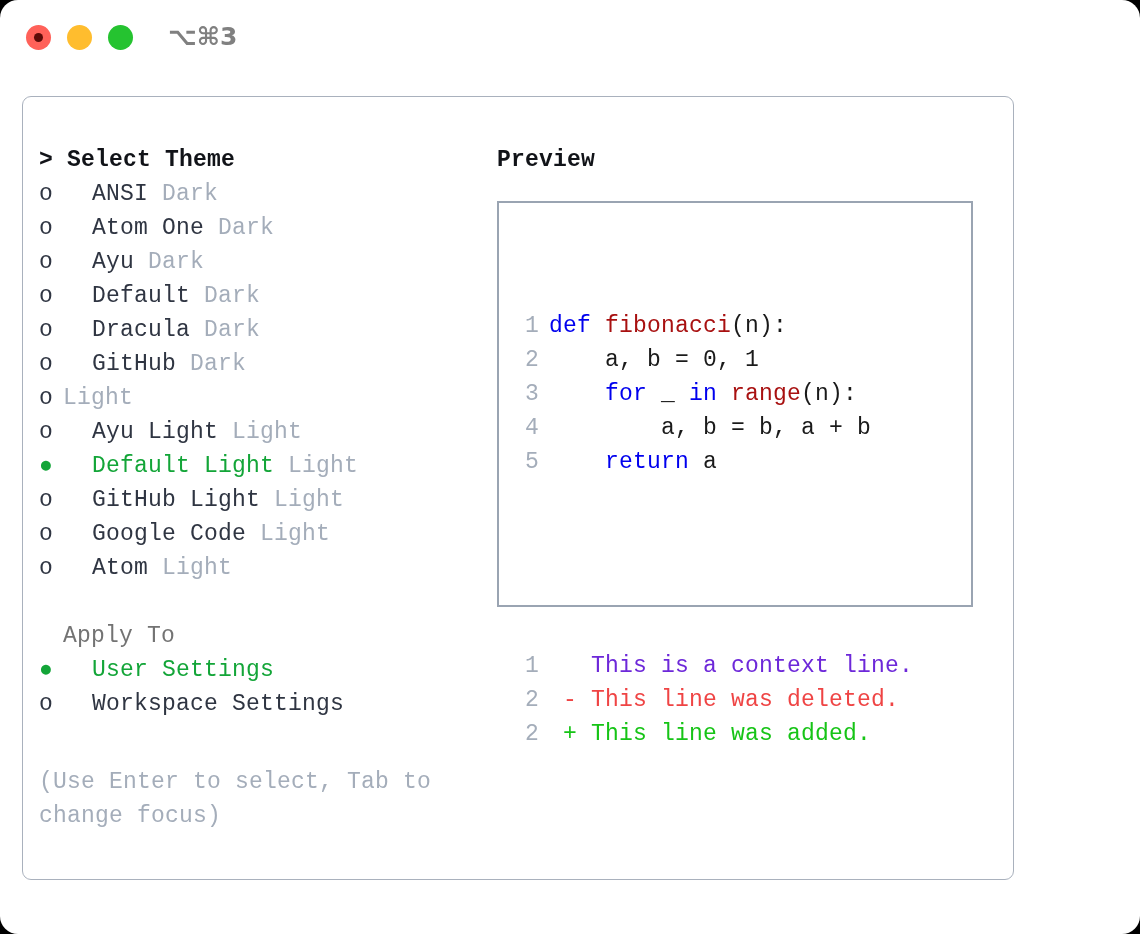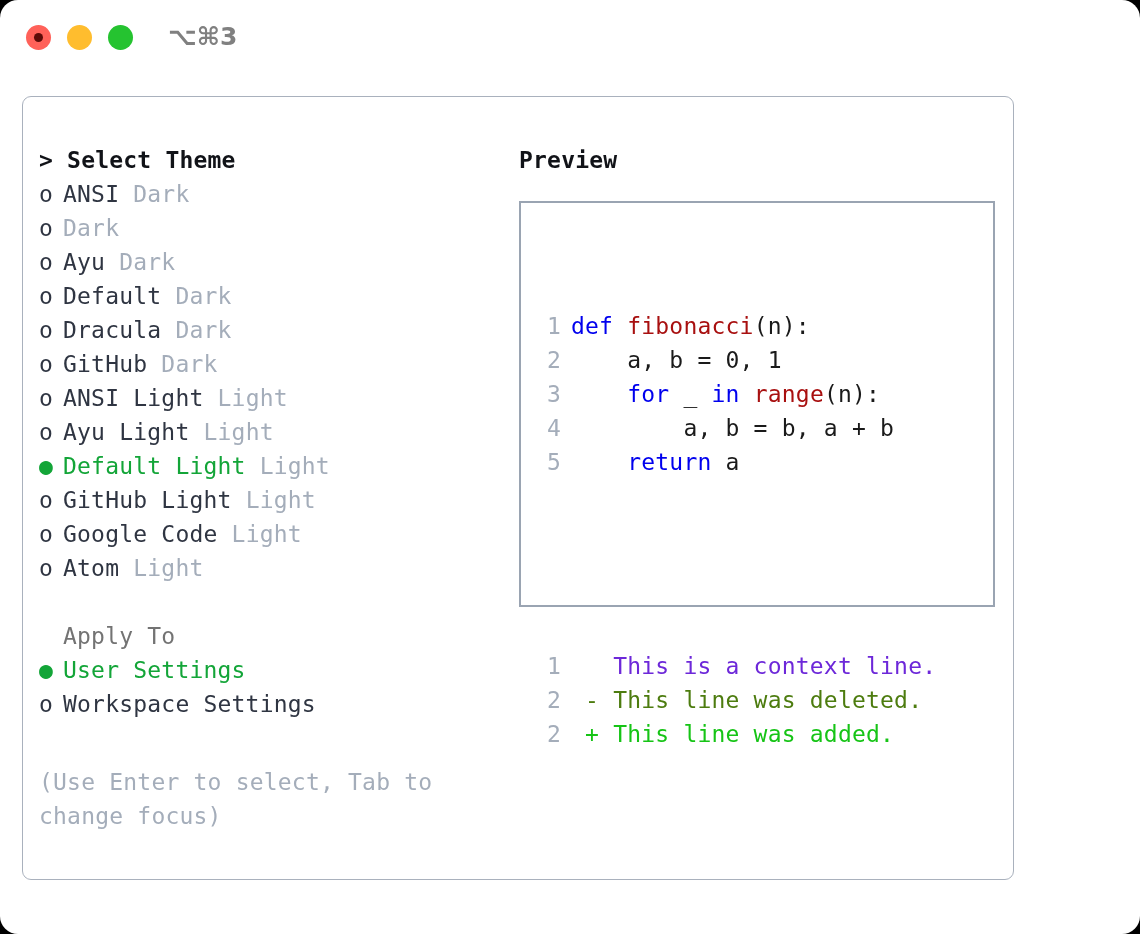--- a/index.html
+++ b/index.html
@@ -81,21 +81,21 @@
     height: 784px;
     border: 1.5px solid #a9b1bd;
     border-radius: 9px;
     box-sizing: border-box;
     background: #ffffff;
   }
 
   .columns {
     position: absolute;
     left: 0; top: 0;
-    width: 100%; height: 100%;
+    width: 100%; height: 100%; font-family: Liberation Mono, monospace;
   }
 
   
   .left-col {
     position: absolute;
     left: 16px;
     top: 46px;
     width: 430px;
   }
   .list-title {
@@ -114,21 +114,21 @@
     white-space: pre;
     letter-spacing: 0.2px;
   }
   .marker {
     width: 24px;
     display: inline-block;
     flex: 0 0 auto;
     color: #2f3542;
   }
   .marker.sel { color: #13a538; }
-  .theme-name { color: #2f3542; }
+  .theme-name { color: #2f3542; margin-left: 29px; }
   .theme-row.selected .theme-name { color: #13a538; }
   .theme-variant { color: #a4adba; }
   .gap-row { height: 34px; }
 
   .section-head {
     font-size: 23px;
     line-height: 34px;
     color: #737373;
     white-space: pre;
     padding-left: 24px;
@@ -140,21 +140,21 @@
     font-size: 23px;
     line-height: 34px;
     color: #a4adba;
     width: 400px;
     letter-spacing: 0.2px;
   }
 
   
   .right-col {
     position: absolute;
-    left: 496px;
+    left: 474px;
     top: 46px;
     width: 496px;
   }
   .preview-title {
     font-size: 23px;
     font-weight: 700;
     color: #111318;
     line-height: 34px;
     white-space: pre;
     letter-spacing: 0.2px;
@@ -183,21 +183,21 @@
     width: 28px;
     text-align: right;
     color: #a4adba;
     flex: 0 0 auto;
     margin-right: 10px;
   }
   .kw   { color: #0000ee; }
   .fn   { color: #a81010; }
   .plain{ color: #1a1a1a; }
   .ctx  { color: #6d28d9; }
-  .del  { color: #4d7c0f; }
+  .del  { color: #ef4444; }
   .add  { color: #16c416; text-align: center; }
   .blank-line { height: 34px; }
 </style>
 </head>
 <body>
 
 <div class="window">
 
   <div class="titlebar">
     <div class="dots">
@@ -208,26 +208,26 @@
     <div class="shortcut">⌥⌘3</div>
   </div>
 
   <div class="panel">
     <div class="columns">
 
       <div class="left-col">
         <div class="list-title">&gt; Select Theme</div>
         <div id="theme-list">
             <div class="theme-row"><span class="marker">o</span><span class="theme-name">ANSI </span><span class="theme-variant">Dark</span></div>
-            <div class="theme-row"><span class="marker">o</span><span class="theme-variant">Dark</span></div>
+            <div class="theme-row"><span class="marker">o</span><span class="theme-name">Atom One </span><span class="theme-variant">Dark</span></div>
             <div class="theme-row"><span class="marker">o</span><span class="theme-name">Ayu </span><span class="theme-variant">Dark</span></div>
             <div class="theme-row"><span class="marker">o</span><span class="theme-name">Default </span><span class="theme-variant">Dark</span></div>
             <div class="theme-row"><span class="marker">o</span><span class="theme-name">Dracula </span><span class="theme-variant">Dark</span></div>
             <div class="theme-row"><span class="marker">o</span><span class="theme-name">GitHub </span><span class="theme-variant">Dark</span></div>
-            <div class="theme-row"><span class="marker">o</span><span class="theme-name">ANSI Light </span><span class="theme-variant">Light</span></div>
+            <div class="theme-row"><span class="marker">o</span><span class="theme-variant">Light</span></div>
             <div class="theme-row"><span class="marker">o</span><span class="theme-name">Ayu Light </span><span class="theme-variant">Light</span></div>
             <div class="theme-row selected"><span class="marker sel">●</span><span class="theme-name">Default Light </span><span class="theme-variant">Light</span></div>
             <div class="theme-row"><span class="marker">o</span><span class="theme-name">GitHub Light </span><span class="theme-variant">Light</span></div>
             <div class="theme-row"><span class="marker">o</span><span class="theme-name">Google Code </span><span class="theme-variant">Light</span></div>
             <div class="theme-row"><span class="marker">o</span><span class="theme-name">Atom </span><span class="theme-variant">Light</span></div>
           </div>
 
         <div class="gap-row"></div>
 
         <div class="section-head">Apply To</div>

